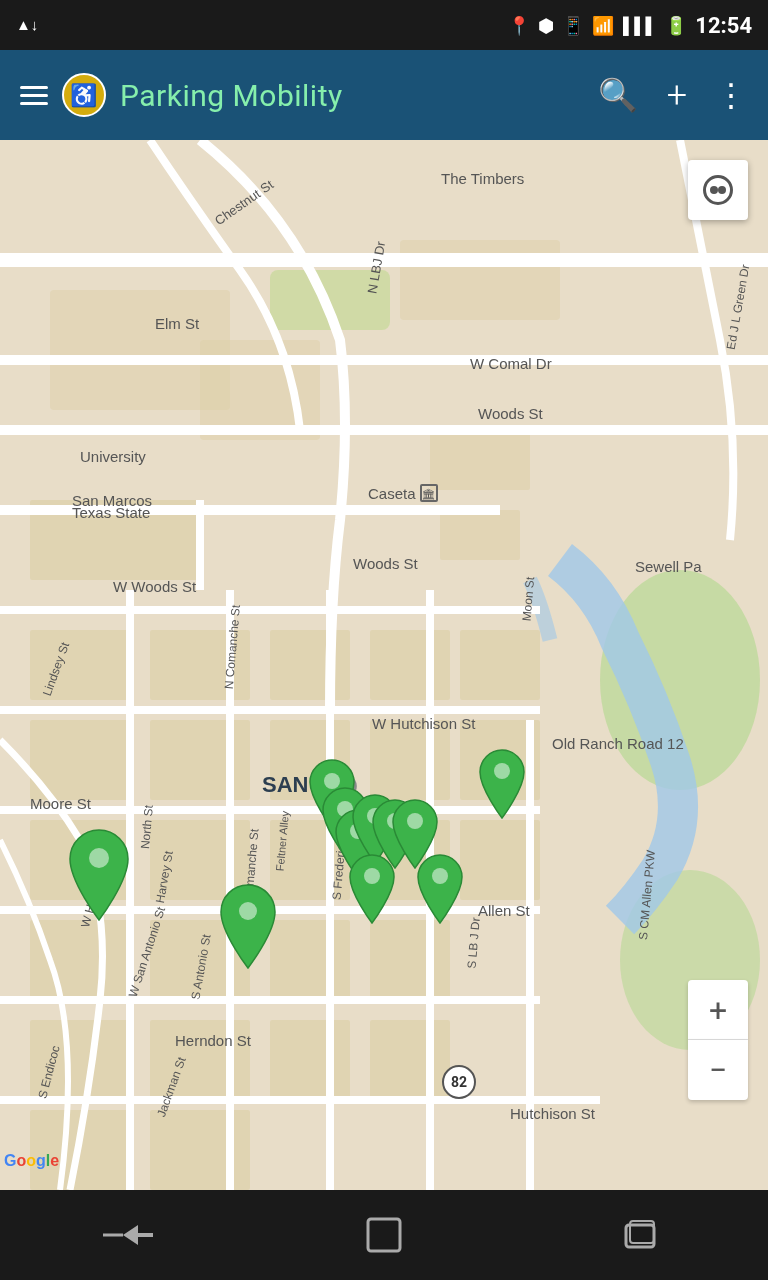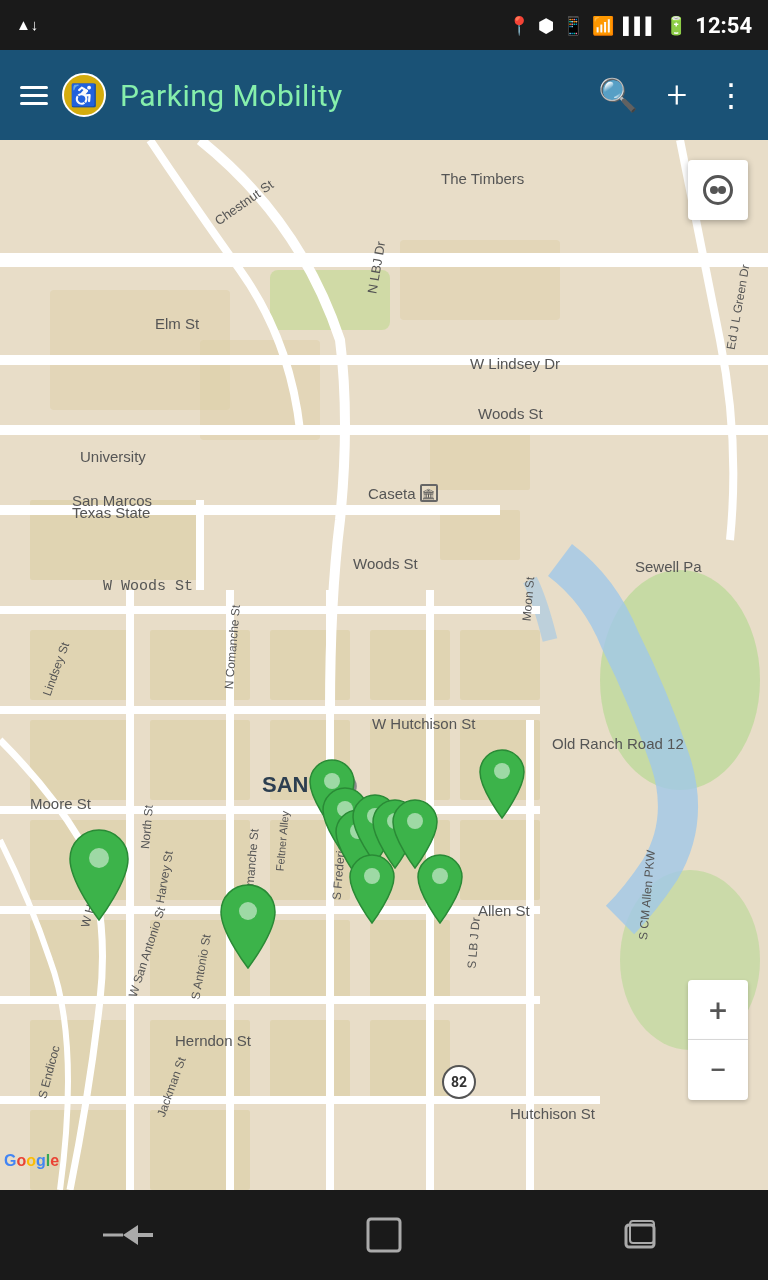--- a/index.html
+++ b/index.html
@@ -325,31 +325,31 @@
     <line x1="200" y1="360" x2="200" y2="450" stroke="#fff" stroke-width="8"></line>
 
     <path d="M0,600 Q50,650 80,700 Q110,770 100,860 Q90,950 70,1050" stroke="#fff" stroke-width="7" fill="none"></path>
     <path d="M0,700 Q30,760 50,820 Q80,900 60,1050" stroke="#fff" stroke-width="6" fill="none"></path>
   </svg>
 
   <div class="map-label" style="top:30px;left:417px;margin-left:24px;">The Timbers</div>
   <div class="map-label" style="top:55px;left:210px;transform:rotate(-35deg);font-size:13px;">Chestnut St</div>
   <div class="map-label" style="top:175px;left:155px;">Elm St</div>
   <div class="map-label" style="top:120px;left:350px;transform:rotate(-80deg);font-size:13px;">N LBJ Dr</div>
-  <div class="map-label" style="top:215px;left:470px;">W Lindsey Dr</div>
+  <div class="map-label" style="top:215px;left:470px;">W Comal Dr</div>
   <div class="map-label" style="top:160px;left:695px;transform:rotate(-80deg);font-size:12px;">Ed J L Green Dr</div>
   <div class="map-label" style="top:265px;left:478px;">Woods St</div>
   <div class="map-label" style="top:316px;left:72px;margin-top:48px;">Texas State</div>
   <div class="map-label" style="top:308px;left:80px;">University</div>
   <div class="map-label" style="top:352px;left:72px;">San Marcos</div>
 
   <div class="map-label" style="top:344px;left:368px;display:flex;align-items:center;gap:4px;">Caseta <span style="display:inline-block;width:18px;height:18px;border:2px solid #666;border-radius:2px;text-align:center;line-height:16px;font-size:11px;">🏛</span></div>
   <div class="map-label" style="top:418px;left:635px;">Sewell Pa</div>
   <div class="map-label" style="top:415px;left:353px;">Woods St</div>
-  <div class="map-label" style="top:438px;left:103px;font-family:Liberation Mono, monospace;">W Woods St</div>
+  <div class="map-label" style="top:438px;left:113px;">W Woods St</div>
   <div class="map-label" style="top:452px;left:506px;transform:rotate(-85deg);font-size:12px;">Moon St</div>
   <div class="map-label" style="top:500px;left:190px;transform:rotate(-85deg);font-size:12px;">N Comanche St</div>
   <div class="map-label" style="top:522px;left:28px;transform:rotate(-70deg);font-size:12px;">Lindsey St</div>
   <div class="map-label" style="top:575px;left:372px;">W Hutchison St</div>
   <div class="map-label" style="top:595px;left:552px;">Old Ranch Road 12</div>
   <div class="map-label" style="top:655px;left:30px;">Moore St</div>
   <div class="map-label city" style="top:632px;left:262px;">SAN M<span style="color:#888;">⬤</span></div>
   <div class="map-label" style="top:680px;left:125px;transform:rotate(-85deg);font-size:12px;">North St</div>
   <div class="map-label" style="top:700px;left:288px;transform:rotate(-85deg);font-size:12px;">S Fredericksburg St</div>
   <div class="map-label" style="top:695px;left:252px;transform:rotate(-85deg);font-size:11px;">Feltner Alley</div>

